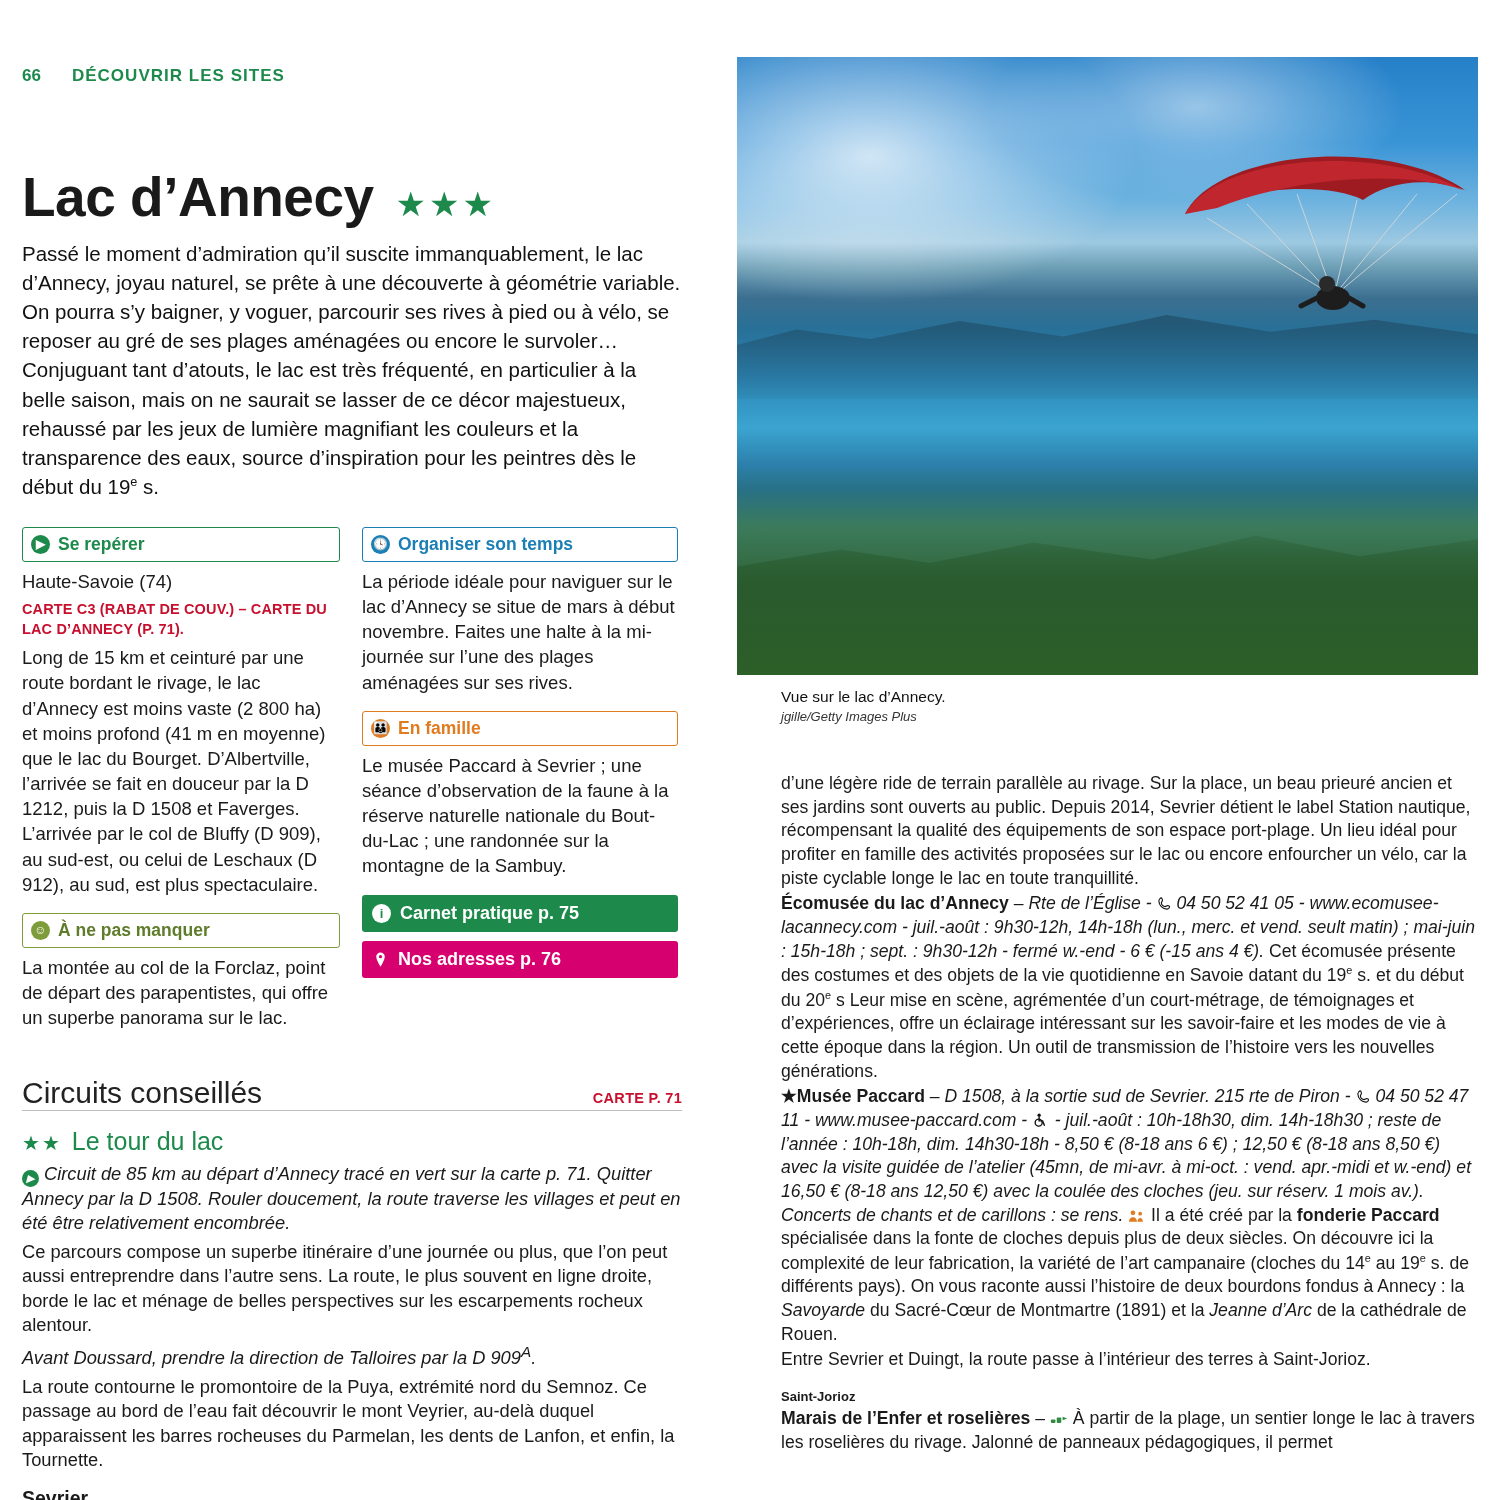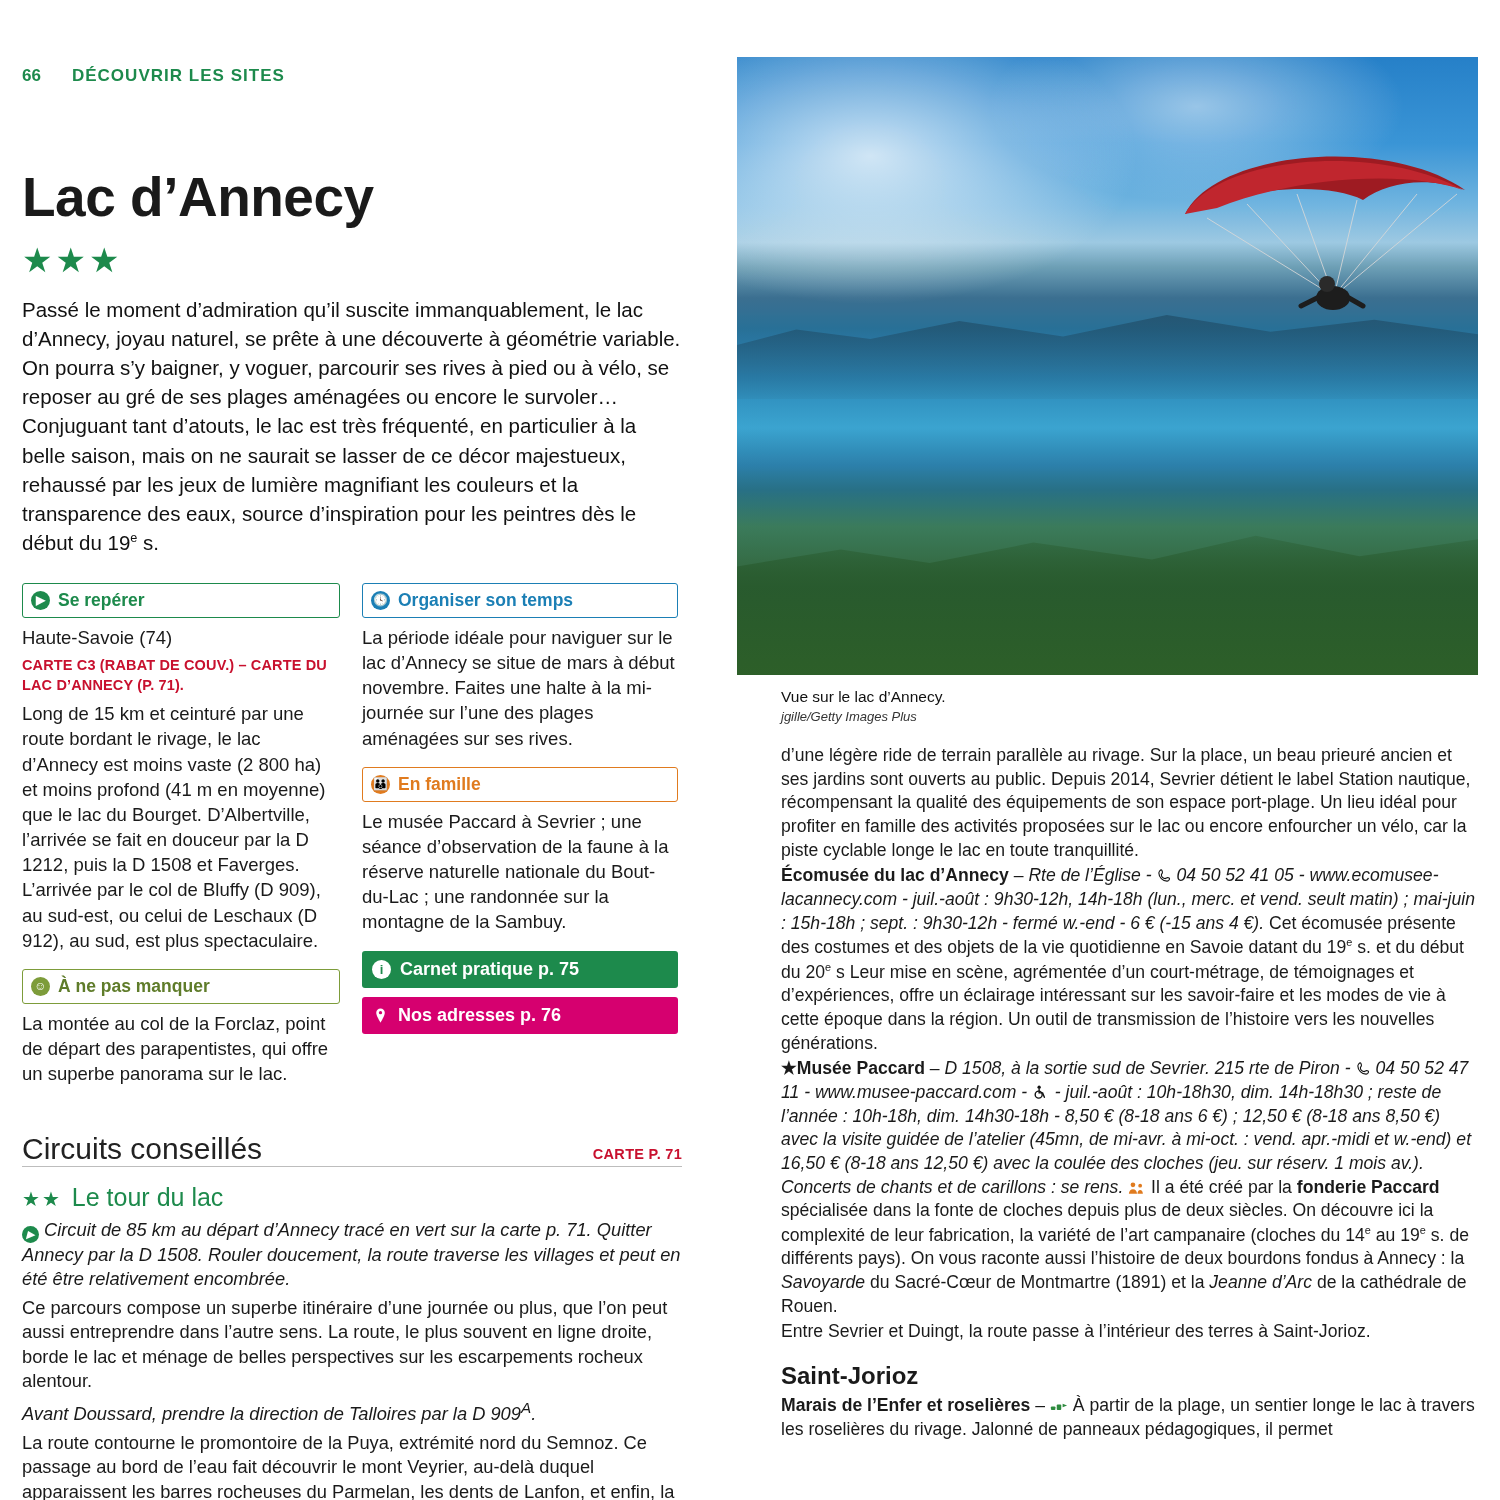--- a/index.html
+++ b/index.html
@@ -43,24 +43,23 @@
 
   
   .left-col {
     position: absolute;
     left: 22px;
     top: 170px;
     width: 660px;
   }
   .title-row {
     display: flex;
-    align-items: flex-start;
+    align-items: flex-end;
     gap: 22px;
     margin-bottom: 14px;
-    flex-direction: column;
   }
   h1.title {
     font-size: 55px;
     line-height: 1;
     margin: 0;
     font-weight: 700;
     letter-spacing: -0.5px;
   }
   .stars {
     color: #1d8a4c;
@@ -287,33 +286,33 @@
   .figcaption .credit {
     font-style: italic;
     font-size: 13px;
     color: #333;
   }
 
   
   .right-col {
     position: absolute;
     left: 781px;
-    top: 744px;
+    top: 772px;
     width: 700px;
     font-size: 17.6px;
     line-height: 1.345;
   }
   .right-col p { margin: 0; }
   .right-col .it { font-style: italic; }
   .right-col .bold { font-weight: 700; }
   .right-col sup { font-size: 0.62em; vertical-align: super; }
   .poi-name { font-weight: 700; text-align: right; }
   .poi-star { font-weight: 700; }
   h4.place-r {
-    font-size: 24px;
+    font-size: 13px;
     font-weight: 700;
     margin: 16px 0 2px 0;
   }
   .mini-ico {
     display: inline-block;
     width: 18px; height: 13px;
     vertical-align: -1px;
   }
   .phone-ico {
     display: inline-block;

